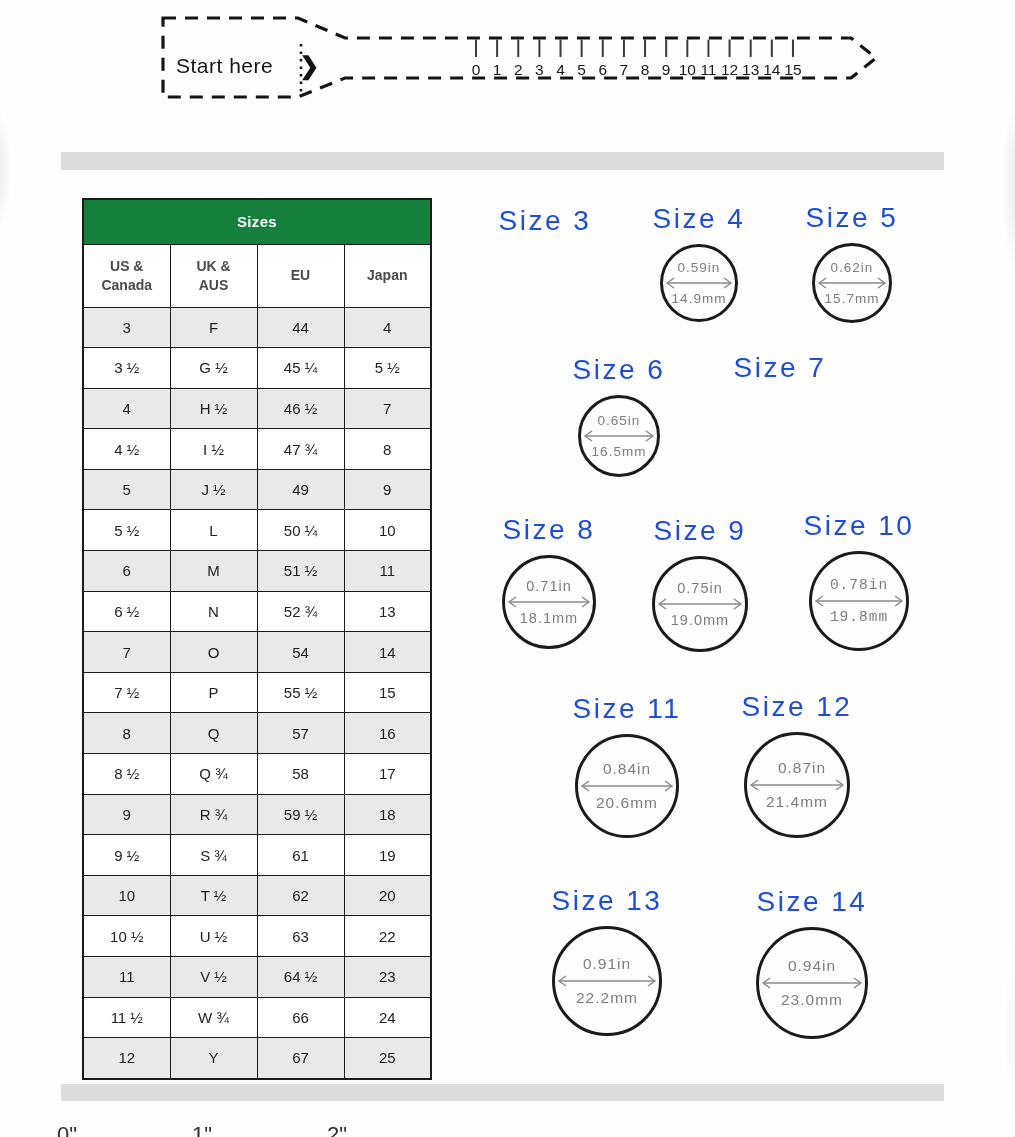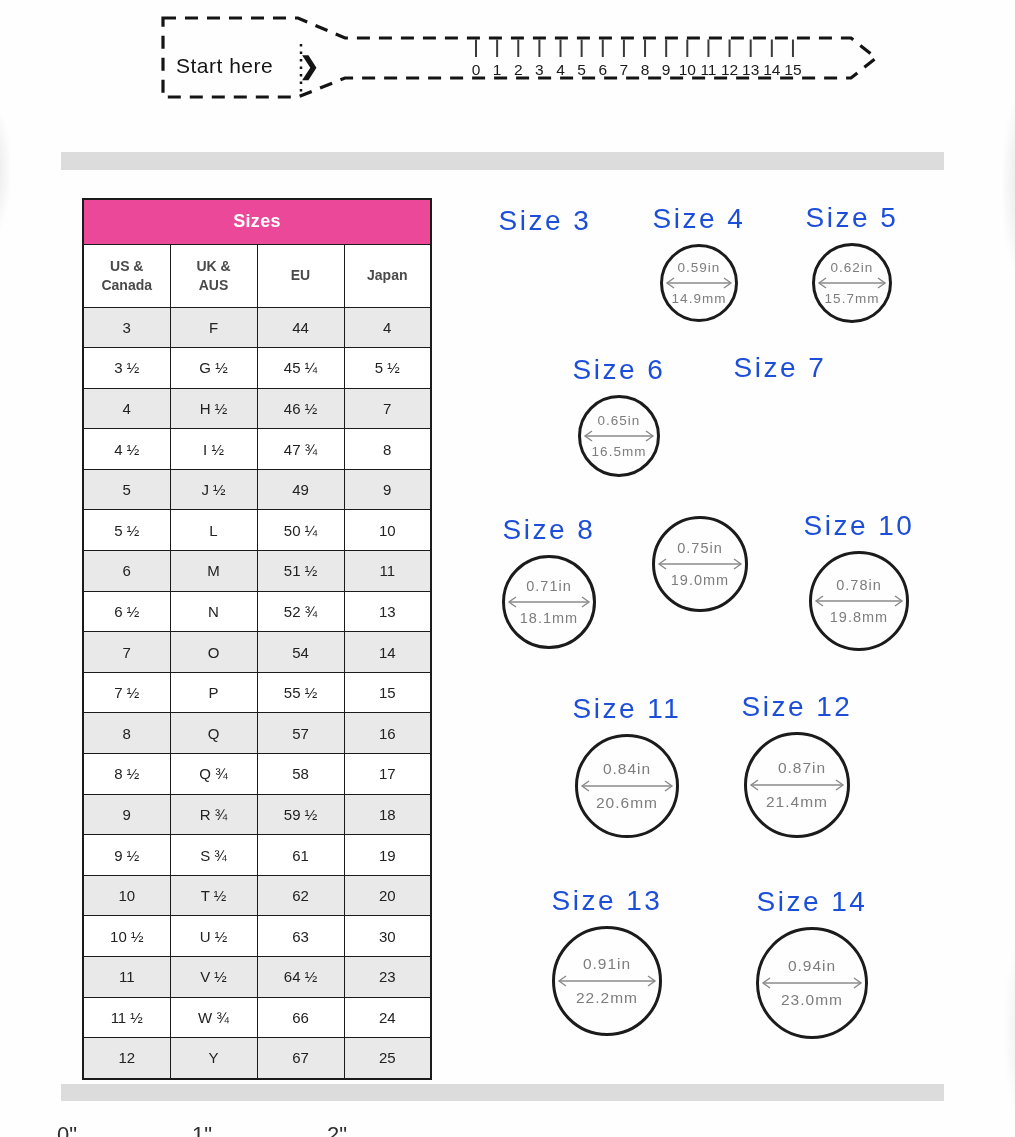--- a/index.html
+++ b/index.html
@@ -35,21 +35,21 @@
   
   .size-table{
     position:absolute;left:82px;top:198px;width:350px;
     border-collapse:collapse;table-layout:fixed;
     border:2px solid #1b1b1b;
   }
   .size-table th,.size-table td{
     border:1px solid #1b1b1b;text-align:center;vertical-align:middle;padding:0;
   }
   .size-table .t-title{
-    height:45px;background:#ec4899;color:#fff;font-size:18px;
+    height:45px;background:#15803d;color:#fff;font-size:15px;
     font-weight:bold;letter-spacing:.3px;
   }
   .size-table .t-colhead{height:63px;background:#fff;}
   .size-table .t-colhead th{
     font-size:14px;font-weight:bold;color:#4a4a4a;line-height:1.3;padding:0 10px;
   }
   .size-table tbody td{height:39.6px;font-size:15px;color:#222;background:#fff;}
   .size-table tbody tr.alt td{background:#e9e9e9;}
 
   
@@ -230,21 +230,21 @@
         <tr class="alt">
           <td>10</td>
           <td>T ½</td>
           <td>62</td>
           <td>20</td>
         </tr>
         <tr>
           <td>10 ½</td>
           <td>U ½</td>
           <td>63</td>
-          <td>30</td>
+          <td>22</td>
         </tr>
         <tr class="alt">
           <td>11</td>
           <td>V ½</td>
           <td>64 ½</td>
           <td>23</td>
         </tr>
         <tr>
           <td>11 ½</td>
           <td>W ¾</td>
@@ -309,33 +309,34 @@
           <div class="ring-in" style="font-size: 14.5px;">0.71in</div>
           <div class="ring-arrow"><svg width="84" height="16" viewBox="0 0 84 16">
               <line x1="2" y1="8" x2="82" y2="8" stroke="#8a8a8a" stroke-width="1.4"></line>
               <path d="M9,3 L2,8 L9,13" fill="none" stroke="#8a8a8a" stroke-width="1.4"></path>
               <path d="M75,3 L82,8 L75,13" fill="none" stroke="#8a8a8a" stroke-width="1.4"></path>
             </svg></div>
           <div class="ring-mm" style="font-size: 14.5px;">18.1mm</div>
         </div>
       </div>
       <div class="ring" style="left: 605px; top: 511px;">
+        <div class="ring-title">Size 9</div>
         <div class="ring-circle" style="width: 96px; height: 96px;">
           <div class="ring-in" style="font-size: 14.5px;">0.75in</div>
           <div class="ring-arrow"><svg width="86" height="16" viewBox="0 0 86 16">
               <line x1="2" y1="8" x2="84" y2="8" stroke="#8a8a8a" stroke-width="1.4"></line>
               <path d="M9,3 L2,8 L9,13" fill="none" stroke="#8a8a8a" stroke-width="1.4"></path>
               <path d="M77,3 L84,8 L77,13" fill="none" stroke="#8a8a8a" stroke-width="1.4"></path>
             </svg></div>
           <div class="ring-mm" style="font-size: 14.5px;">19.0mm</div>
         </div>
       </div>
       <div class="ring" style="left: 764px; top: 506px;">
         <div class="ring-title">Size 10</div>
-        <div class="ring-circle" style="width: 100px; height: 100px;">
+        <div class="ring-circle" style="width: 100px; height: 100px; font-family: Liberation Mono, monospace;">
           <div class="ring-in" style="font-size: 14.5px;">0.78in</div>
           <div class="ring-arrow"><svg width="90" height="16" viewBox="0 0 90 16">
               <line x1="2" y1="8" x2="88" y2="8" stroke="#8a8a8a" stroke-width="1.4"></line>
               <path d="M9,3 L2,8 L9,13" fill="none" stroke="#8a8a8a" stroke-width="1.4"></path>
               <path d="M81,3 L88,8 L81,13" fill="none" stroke="#8a8a8a" stroke-width="1.4"></path>
             </svg></div>
           <div class="ring-mm" style="font-size: 14.5px;">19.8mm</div>
         </div>
       </div>
       <div class="ring" style="left: 532px; top: 689px;">

